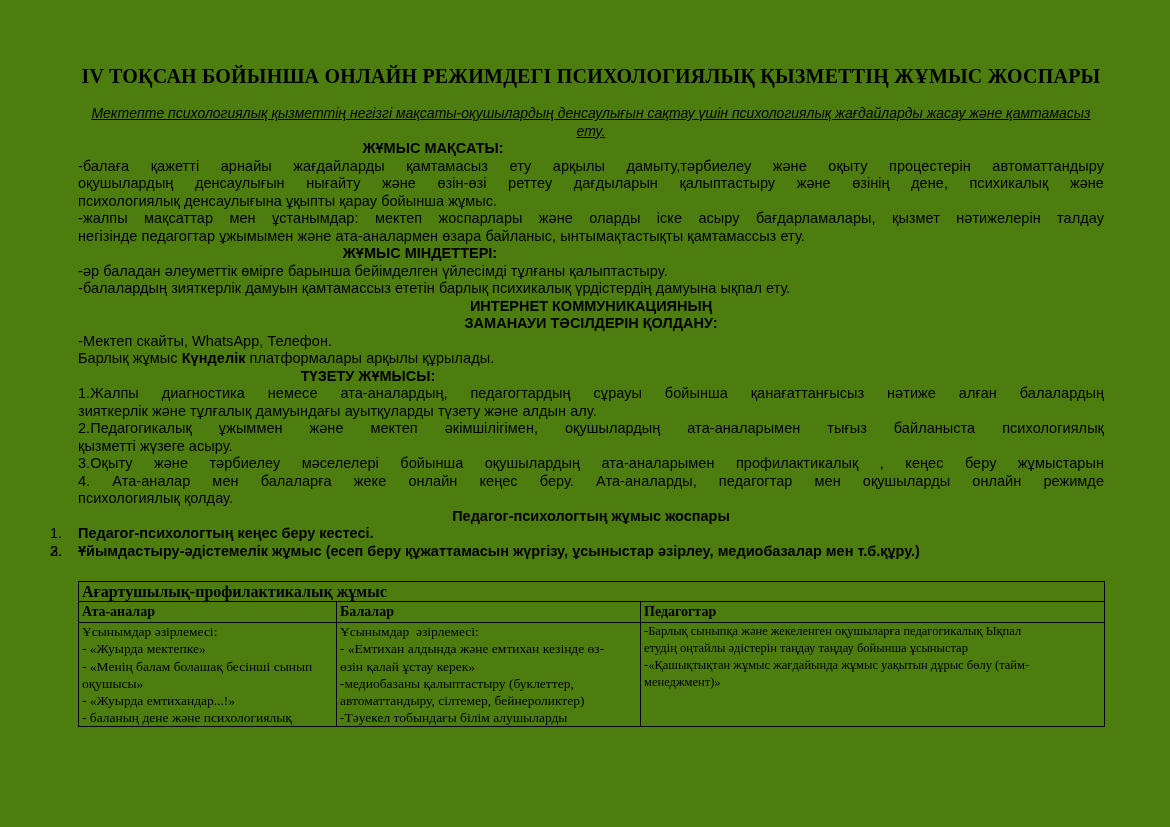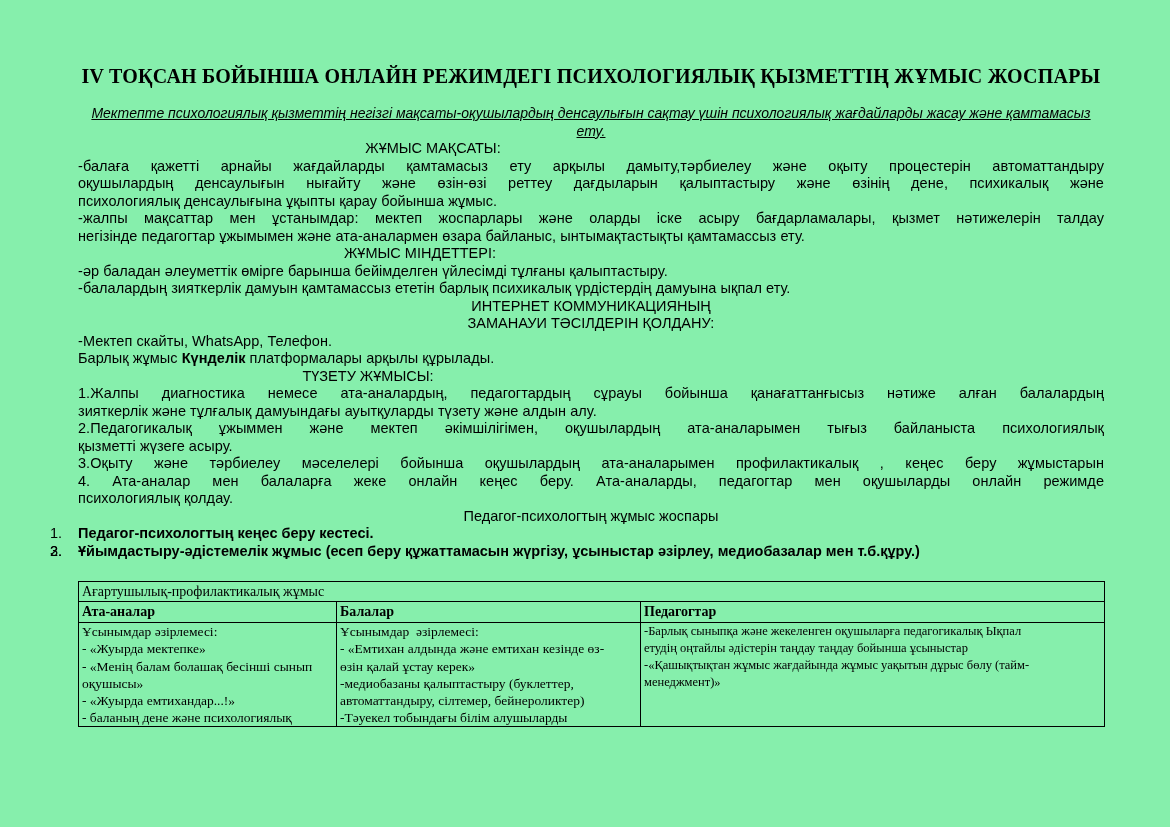--- a/index.html
+++ b/index.html
@@ -1,19 +1,19 @@
 <!DOCTYPE html>
 <html><head>
 <meta charset="utf-8">
 <style>
   html,body{margin:0;padding:0;background:#fff;}
   .page{
     position:relative;
     width:1170px;height:827px;
-    background:#86efac;
+    background:#4d7c0f;
     color:#000;
     overflow:hidden;
     font-family:"Liberation Sans",sans-serif;
     box-sizing:border-box;
     padding-top:64px;
   }
   .content{
     margin-left:78px;
     width:1026px;
   }
@@ -34,21 +34,21 @@
     line-height:17.5px;
     margin:0;
   }
   .ln{
     font-size:14.5px;
     line-height:17.5px;
     letter-spacing:.05px;
   }
   .j{ text-align:justify; text-align-last:justify; }
   .sec-h{
-    font-weight:normal;
+    font-weight:bold;
     text-align:center;
     font-size:14.5px;
     line-height:17.5px;
   }
   .h-goal{ padding-right:316px; }
   .h-tasks{ padding-right:342px; }
   .h-corr{ padding-right:446px; }
   .b{ font-weight:bold; }
   .plan-list{ margin:0; }
   .plan-item{ position:relative; font-weight:bold; font-size:14.5px; line-height:17.6px; }
@@ -63,22 +63,22 @@
     margin-top:21px;
     font-family:"Liberation Serif",serif;
   }
   table.main td{
     border:1px solid #000;
     padding:0 3px;
     vertical-align:top;
     overflow:hidden;
   }
   .cap-cell{
-    font-weight:normal;
-    font-size:14px;
+    font-weight:bold;
+    font-size:16px;
     height:19px;
     line-height:19px;
     margin-left:18px;
   }
   .head-cell{
     font-weight:bold;
     font-size:14px;
     height:20px;
     line-height:20px;
     margin-top:23px;

